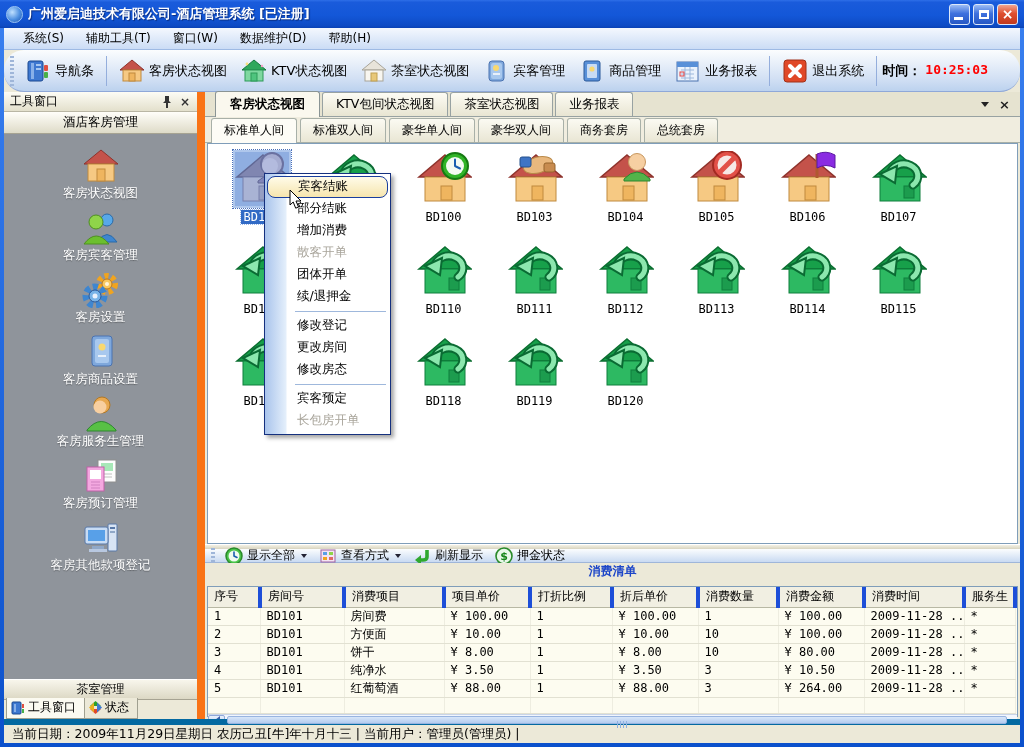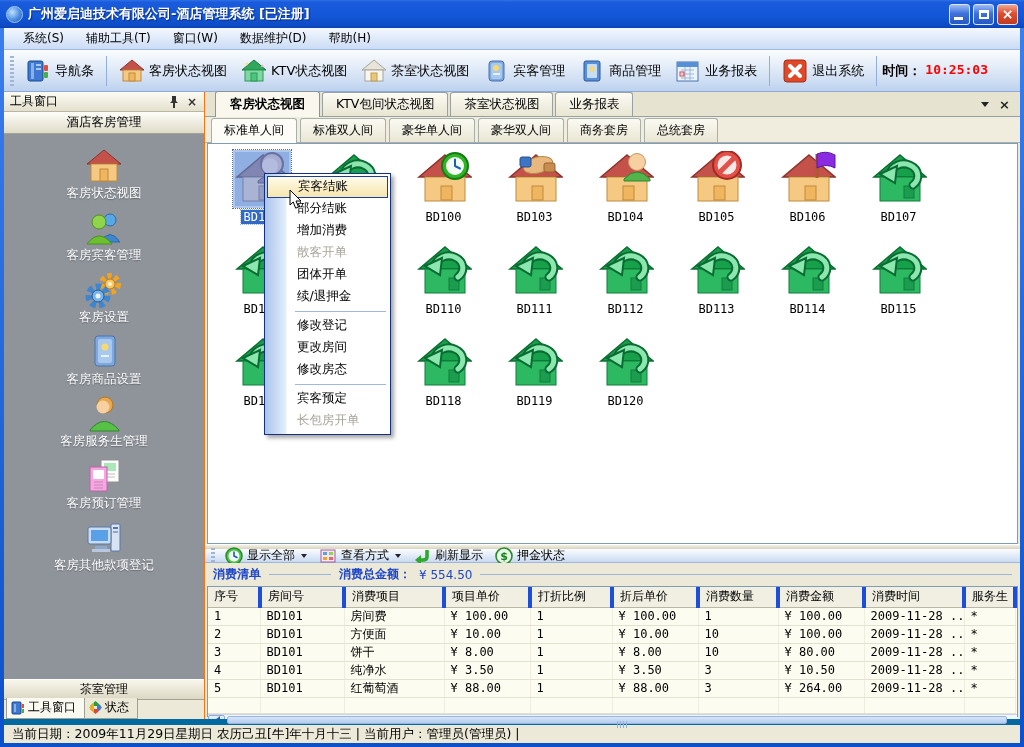--- a/index.html
+++ b/index.html
@@ -25,36 +25,36 @@
   .app { position:absolute; top:28px; left:4px; right:4px; bottom:4px; background:#ECE9D8;
     display:flex; flex-direction:column; }
 
   
   .menubar { height:22px; display:flex; align-items:center; padding-left:8px;
     background:linear-gradient(#F4F8FE,#CBDCF5); border-bottom:1px solid #9EBAE4; }
   .menuitem { padding:3px 11px; cursor:default; }
 
   
   .toolbar { height:42px; display:flex; align-items:center; padding:0 6px 0 2px;
-    background:linear-gradient(#FBFDFE,#D2E0F4 70%,#BCD2EE); border-bottom:1px solid #8FA8D8; }
+    background:linear-gradient(#FBFDFE,#D2E0F4 70%,#BCD2EE); border-bottom:1px solid #8FA8D8;border-radius:20px; }
   .grip { width:4px; height:30px; margin:0 4px;
     background:repeating-linear-gradient(180deg,#9FB6D9 0 2px,transparent 2px 4px); }
   .toolbtns { display:flex; align-items:center; height:100%; }
   .toolbtn { display:flex; align-items:center; gap:4px; padding:4px 7px; font-size:13px; border-radius:2px; }
   .toolbtn .icon svg { display:block; }
   .tsep { width:1px; height:30px; background:#94AEDC; margin:0 5px; }
   .time { font-size:13px; font-weight:bold; white-space:nowrap; display:flex; gap:4px; align-items:flex-start;}
   .time .val { color:#FF0000; font-family:"DejaVu Sans Mono",monospace; }
 
   
   .mainrow { flex:1 1 auto; display:flex; min-height:0; }
 
   
   .sidebar { width:201px; flex:0 0 auto; display:flex; flex-direction:column; background:#ECE9D8;
-    border-right:1px solid #f97316; }
+    border-right:8px solid #f97316; }
   .sidehead { height:20px; display:flex; align-items:center; padding:0 4px 0 6px;
     background:linear-gradient(#FDFCF5,#E3E0CC); border-bottom:1px solid #B9B6A4; }
   .sidehead .cap { flex:1; }
   .sidehead .hbtn { width:16px; text-align:center; font-weight:bold; color:#333; }
   .panelhead { height:22px; display:flex; align-items:center; justify-content:center;
     background:linear-gradient(#FFFEF9,#DEDBC8); border-bottom:1px solid #A6A392; font-size:12.5px; }
   .sidebody { flex:1 1 auto; background:#8F949B; overflow:hidden; padding-top:10px; }
   .sideitem { height:62px; display:flex; flex-direction:column; align-items:center; justify-content:flex-start; }
   .sideitem .icon { height:40px; display:flex; align-items:flex-end; }
   .sideitem .lbl { color:#fff; font-size:12.5px; margin-top:1px; text-shadow:0 1px 1px rgba(0,0,0,.35); }
@@ -92,37 +92,37 @@
   .room { display:flex; flex-direction:column; align-items:center; }
   .room .ricon { width:58px; height:58px; display:flex; align-items:center; justify-content:center; }
   .room .rlbl { font-family:"DejaVu Sans Mono",monospace; font-size:12px; margin-top:2px; padding:0 2px; }
   .room.selected .ricon { background:#AFC7EC; outline:1px dotted #4A6FB8; }
   .room.selected .rlbl { background:#316AC5; color:#fff; outline:1px dotted #9CB8E8; }
 
   
   .ctxmenu { position:absolute; left:56px; top:29px; width:127px; border:1px solid #15307E;
     background:linear-gradient(90deg,#A9C4EC 0px,#E4EFFB 21px,#FFFFFF 22px);
     box-shadow:3px 3px 4px rgba(0,0,0,.35); padding:2px; z-index:50; }
-  .mi { height:22px; line-height:20px; padding-left:30px; white-space:nowrap; font-size:12.5px; }
+  .mi { height:22px; line-height:20px; padding-left:30px; white-space:nowrap; font-size:12.5px;border-radius:8px; }
   .mi.hl { background:linear-gradient(#FFFBE9,#F6E5AE); border:1px solid #1A3E9E; line-height:18px; }
   .mi.dis { color:#A8A49A; }
   .msep { height:1px; background:#9FB8DC; margin:3px 2px 3px 28px; }
   .cursor { position:absolute; left:24px; top:15px; z-index:60; }
 
   
   .splitter { height:5px; background:linear-gradient(#F4F1E4,#D8D4C0); border-top:1px solid #fff; }
 
   
   .actions { height:14px; display:flex; align-items:center; background:linear-gradient(#FBFDFE,#C9DAF2);
     border-bottom:1px solid #9FB6D9; padding-left:2px; }
   .actbtn { display:flex; align-items:center; gap:4px; padding:2px 6px; }
   .dd { width:0; height:0; border:3px solid transparent; border-top:4px solid #223; margin:3px 0 0 2px; }
 
   
-  .caption { height:23px; display:flex; align-items:center; padding:0 8px; background:#ECE9D8; gap:8px; }
+  .caption { height:23px; display:flex; align-items:center; padding:0 8px; background:#ECE9D8; gap:8px;flex-direction:column; }
   .cap-blue { color:#1D46C8; font-weight:bold; white-space:nowrap; }
   .capline { height:1px; background:#9FB6D9; }
   .capline.short { width:62px; }
   .capline.fill { flex:1; }
 
   
   .tablewrap { height:131px; display:flex; flex-direction:column; margin:0 2px 2px 2px;
     border:1px solid #7F9DB9; background:#FDFCF0; }
   table { border-collapse:collapse; table-layout:fixed; width:100%; }
   th { height:20px; font-weight:normal; text-align:left; padding:0 6px; background:#F1EFE2;

